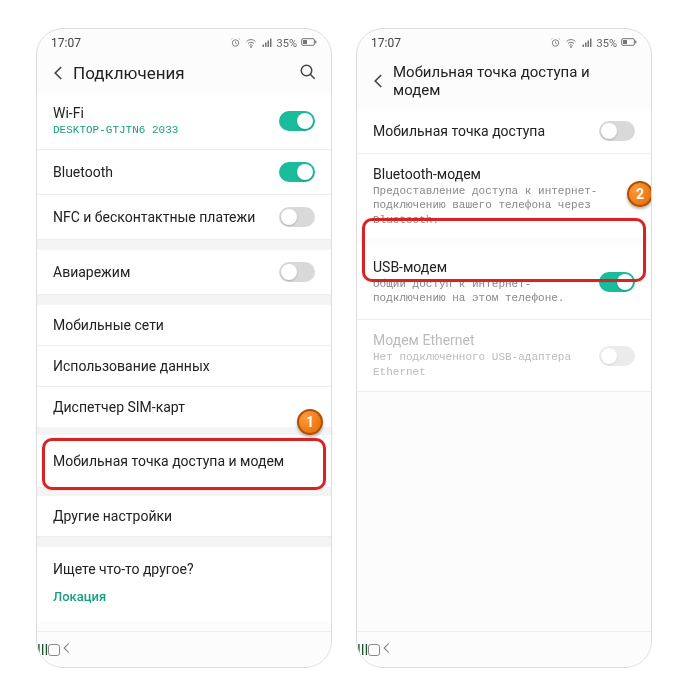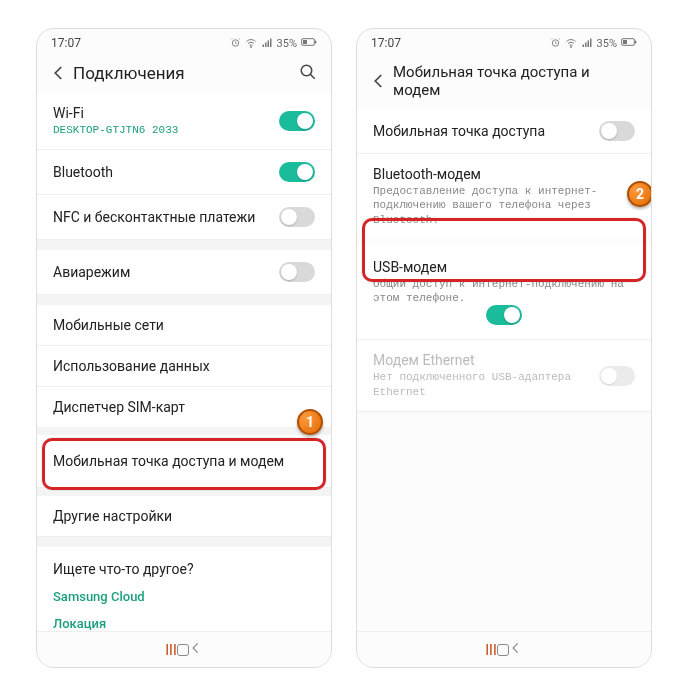--- a/index.html
+++ b/index.html
@@ -1,19 +1,19 @@
 <!DOCTYPE html>
 <html><head>
 <meta charset="utf-8">
 <style>
   * { margin: 0; padding: 0; box-sizing: border-box; font-family: -apple-system, Roboto, "Segoe UI", sans-serif; }
   body { background: #fff; width: 694px; height: 700px; display: flex; gap: 24px; padding: 28px 36px; }
   .phone {
     width: 296px; height: 640px; background: #fcfcfc; border: 1px solid #ddd;
-    border-radius: 18px; position: relative; overflow: hidden; display: flex; flex-direction: column;
+    border-radius: 27px; position: relative; overflow: hidden; display: flex; flex-direction: column;
   }
   .statusbar { height: 28px; display: flex; align-items: center; justify-content: space-between; padding: 0 14px; font-size: 12px; color: #444; }
   .status-icons { display: flex; align-items: flex-start; gap: 4px; font-size: 11px; color:#666;}
   .status-icons svg { display:block; }
   .header { display: flex; align-items: center; padding: 6px 12px 10px; gap: 4px; }
   .back-icon { width: 20px; height: 20px; display:flex; align-items:center; justify-content:center; color:#444;}
   .header-title { flex: 1; font-size: 17px; color: #222; font-weight: 400; }
   .search-icon { width: 20px; height: 20px; color:#444;}
   .scroll { flex:1; overflow:hidden; }
   .row { background:#fff; padding: 12px 16px; border-bottom:1px solid #eee; display:flex; align-items:center; position:relative;justify-content:center; }
@@ -25,21 +25,21 @@
   .section-gap { height: 10px; background:#f4f4f4; }
   .toggle { width:36px; height:20px; border-radius:10px; background:#d9d9d9; position:relative; flex-shrink:0;}
   .toggle::after { content:""; position:absolute; width:16px; height:16px; border-radius:50%; background:#fff; top:2px; left:2px; box-shadow:0 1px 2px rgba(0,0,0,.2);}
   .toggle.on { background:#1abc9c; }
   .toggle.on::after { left:18px; }
   .disabled .title, .disabled .sub { color:#bbb; }
   .disabled .toggle { opacity:.5; }
   .search-more { padding: 14px 16px 6px; background:#fff;}
   .search-more .q { font-size:14px; color:#222; margin-bottom:12px;}
   .search-more .link { font-size:13px; color:#1a9e7f; font-weight:500; margin-bottom:12px;}
-  .navbar { height:36px; display:flex; align-items:center; justify-content:center; border-top:1px solid #eee; color:#c2410c; background:#fcfcfc;}
+  .navbar { height:36px; display:flex; align-items:center; justify-content:flex-start; border-top:1px solid #eee; color:#14532d; background:#fcfcfc;}
   .navbar span { font-size:14px; }
   .nav-square { width:12px; height:12px; border:1.5px solid #888; border-radius:3px; }
   .highlight { position:absolute; border:3px solid #d62323; border-radius:10px; pointer-events:none; box-shadow:0 0 0 1px rgba(0,0,0,.05);}
   .badge { position:absolute; width:26px; height:26px; border-radius:50%; background:radial-gradient(circle at 30% 30%, #ff9a3c, #e06a00); border:2px solid #b04e00; color:#fff; font-weight:700; font-size:14px; display:flex; align-items:center; justify-content:center; box-shadow:0 2px 3px rgba(0,0,0,.3);}
 </style>
 </head>
 <body>
 
 <div class="phone">
   <div class="statusbar">
@@ -129,21 +129,20 @@
     </div>
     <div class="section-gap" style="height:8px;"></div>
     <div class="row">
       <div class="text">
           <div class="title">Другие настройки</div>
         </div>
     </div>
     <div class="section-gap"></div>
     <div class="search-more">
       <div class="q">Ищете что-то другое?</div>
-      <div class="link">Samsung Cloud</div>
       <div class="link">Локация</div>
 
     </div>
   </div>
   <div class="navbar">
     <span>III</span>
     <span class="nav-square"></span>
     <span>
       <svg width="14" height="14" viewBox="0 0 24 24" fill="none" stroke="#888" stroke-width="2">
           <path d="M15 4l-8 8 8 8"></path>
@@ -192,21 +191,21 @@
         </div>
       <div class="toggle"></div>
     </div>
     <div class="row nob">
       <div class="text">
         <div class="title">Bluetooth-модем</div>
         <div class="sub">Предоставление доступа к интернет-подключению вашего телефона через Bluetooth.</div>
       </div>
     </div>
     <div style="height:6px;"></div>
-    <div class="row" style="padding:14px 16px;flex-direction:column;">
+    <div class="row" style="padding:14px 16px;">
       <div class="text">
         <div class="title">USB-модем</div>
         <div class="sub">Общий доступ к интернет-подключению на этом телефоне.</div>
       </div>
       <div class="toggle on"></div>
     </div>
     <div class="row disabled">
       <div class="text">
         <div class="title">Модем Ethernet</div>
         <div class="sub">Нет подключенного USB-адаптера Ethernet</div>

